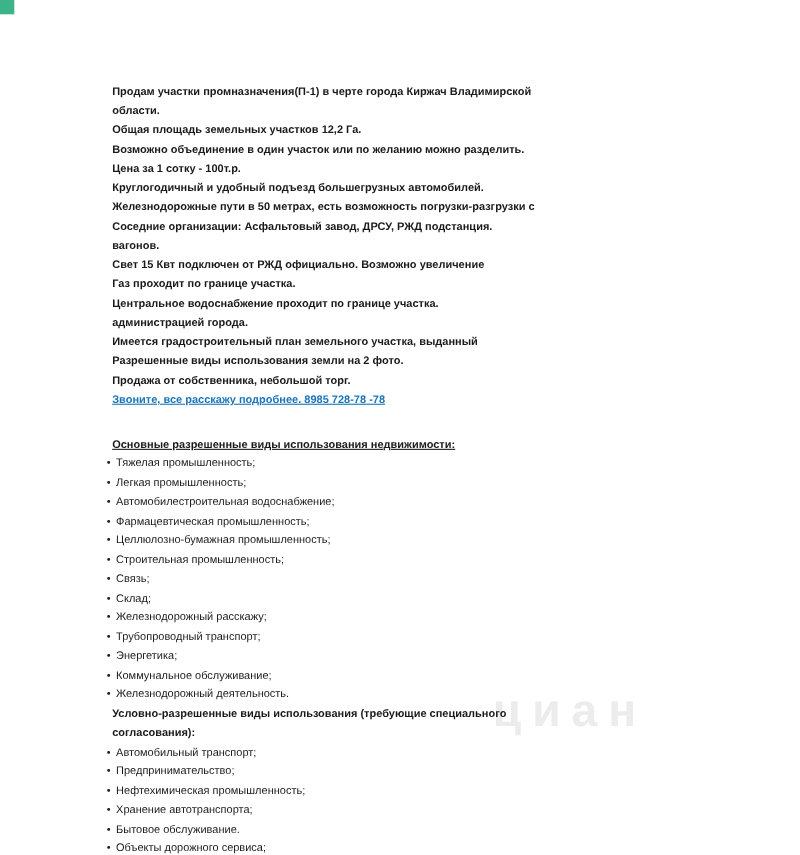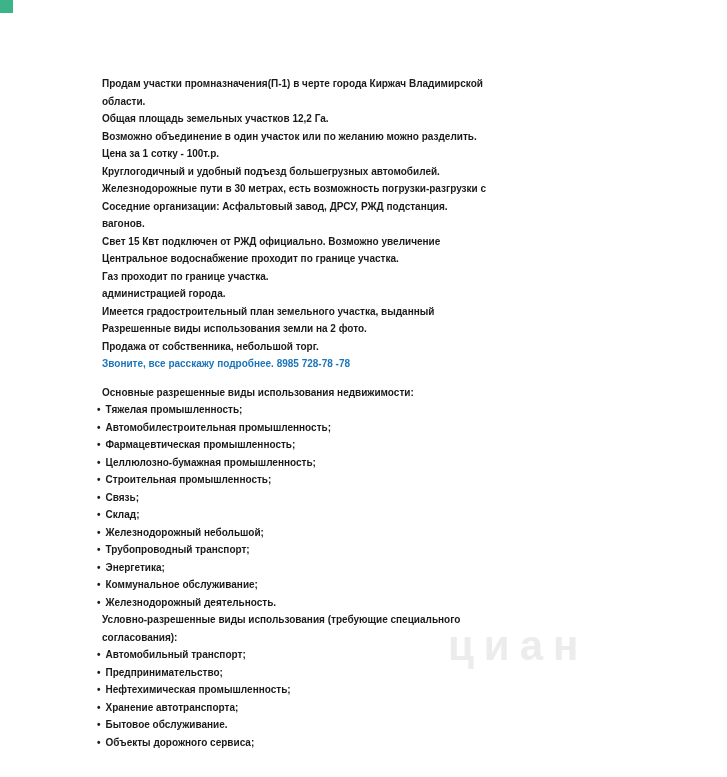--- a/index.html
+++ b/index.html
@@ -34,31 +34,33 @@
     font-size:10px;
     line-height:17.5px;
   }
   .line{
     white-space:nowrap;
     font-weight:bold;
     color:var(--text,#1a1a1a);
   }
   .line.phone{
     color:var(--link-blue,#1b75bb);
+    text-decoration:underline;
   }
   .heading{
     white-space:nowrap;
     font-weight:bold;
   }
   .heading.mt{
-    margin-top:11px;
+    margin-top:23px;
+    text-decoration:underline;
   }
   .bullet-line{
     white-space:nowrap;
-    font-weight:bold;
+    font-weight:normal;
     margin-left:-5px;
   }
   .bullet-line .b{
     display:inline-block;
     margin-right:5px;
   }
 </style>
 </head>
 <body>
 
@@ -66,42 +68,43 @@
   <div class="corner-square"></div>
   <div class="watermark">циан</div>
 
   <div class="content">
     <div class="line">Продам участки промназначения(П-1) в черте города Киржач Владимирской</div>
     <div class="line">области.</div>
     <div class="line">Общая площадь земельных участков 12,2 Га.</div>
     <div class="line">Возможно объединение в один участок или по желанию можно разделить.</div>
     <div class="line">Цена за 1 сотку - 100т.р.</div>
     <div class="line">Круглогодичный и удобный подъезд большегрузных автомобилей.</div>
-    <div class="line">Железнодорожные пути в 30 метрах, есть возможность погрузки-разгрузки с</div>
+    <div class="line">Железнодорожные пути в 50 метрах, есть возможность погрузки-разгрузки с</div>
     <div class="line">Соседние организации: Асфальтовый завод, ДРСУ, РЖД подстанция.</div>
     <div class="line">вагонов.</div>
     <div class="line">Свет 15 Квт подключен от РЖД официально. Возможно увеличение</div>
+    <div class="line">Газ проходит по границе участка.</div>
     <div class="line">Центральное водоснабжение проходит по границе участка.</div>
-    <div class="line">Газ проходит по границе участка.</div>
     <div class="line">администрацией города.</div>
     <div class="line">Имеется градостроительный план земельного участка, выданный</div>
     <div class="line">Разрешенные виды использования земли на 2 фото.</div>
     <div class="line">Продажа от собственника, небольшой торг.</div>
     <div class="line phone">Звоните, все расскажу подробнее. 8985 728-78 -78</div>
 
     <div class="heading mt">Основные разрешенные виды использования недвижимости:</div>
 
     <div class="bullet-line"><span class="b">•</span><span>Тяжелая промышленность;</span></div>
-    <div class="bullet-line"><span class="b">•</span><span>Автомобилестроительная промышленность;</span></div>
+    <div class="bullet-line"><span class="b">•</span><span>Легкая промышленность;</span></div>
+    <div class="bullet-line"><span class="b">•</span><span>Автомобилестроительная водоснабжение;</span></div>
     <div class="bullet-line"><span class="b">•</span><span>Фармацевтическая промышленность;</span></div>
     <div class="bullet-line"><span class="b">•</span><span>Целлюлозно-бумажная промышленность;</span></div>
     <div class="bullet-line"><span class="b">•</span><span>Строительная промышленность;</span></div>
     <div class="bullet-line"><span class="b">•</span><span>Связь;</span></div>
     <div class="bullet-line"><span class="b">•</span><span>Склад;</span></div>
-    <div class="bullet-line"><span class="b">•</span><span>Железнодорожный небольшой;</span></div>
+    <div class="bullet-line"><span class="b">•</span><span>Железнодорожный расскажу;</span></div>
     <div class="bullet-line"><span class="b">•</span><span>Трубопроводный транспорт;</span></div>
     <div class="bullet-line"><span class="b">•</span><span>Энергетика;</span></div>
     <div class="bullet-line"><span class="b">•</span><span>Коммунальное обслуживание;</span></div>
     <div class="bullet-line"><span class="b">•</span><span>Железнодорожный деятельность.</span></div>
 
     <div class="heading">Условно-разрешенные виды использования (требующие специального</div>
     <div class="heading">согласования):</div>
 
     <div class="bullet-line"><span class="b">•</span><span>Автомобильный транспорт;</span></div>
     <div class="bullet-line"><span class="b">•</span><span>Предпринимательство;</span></div>

